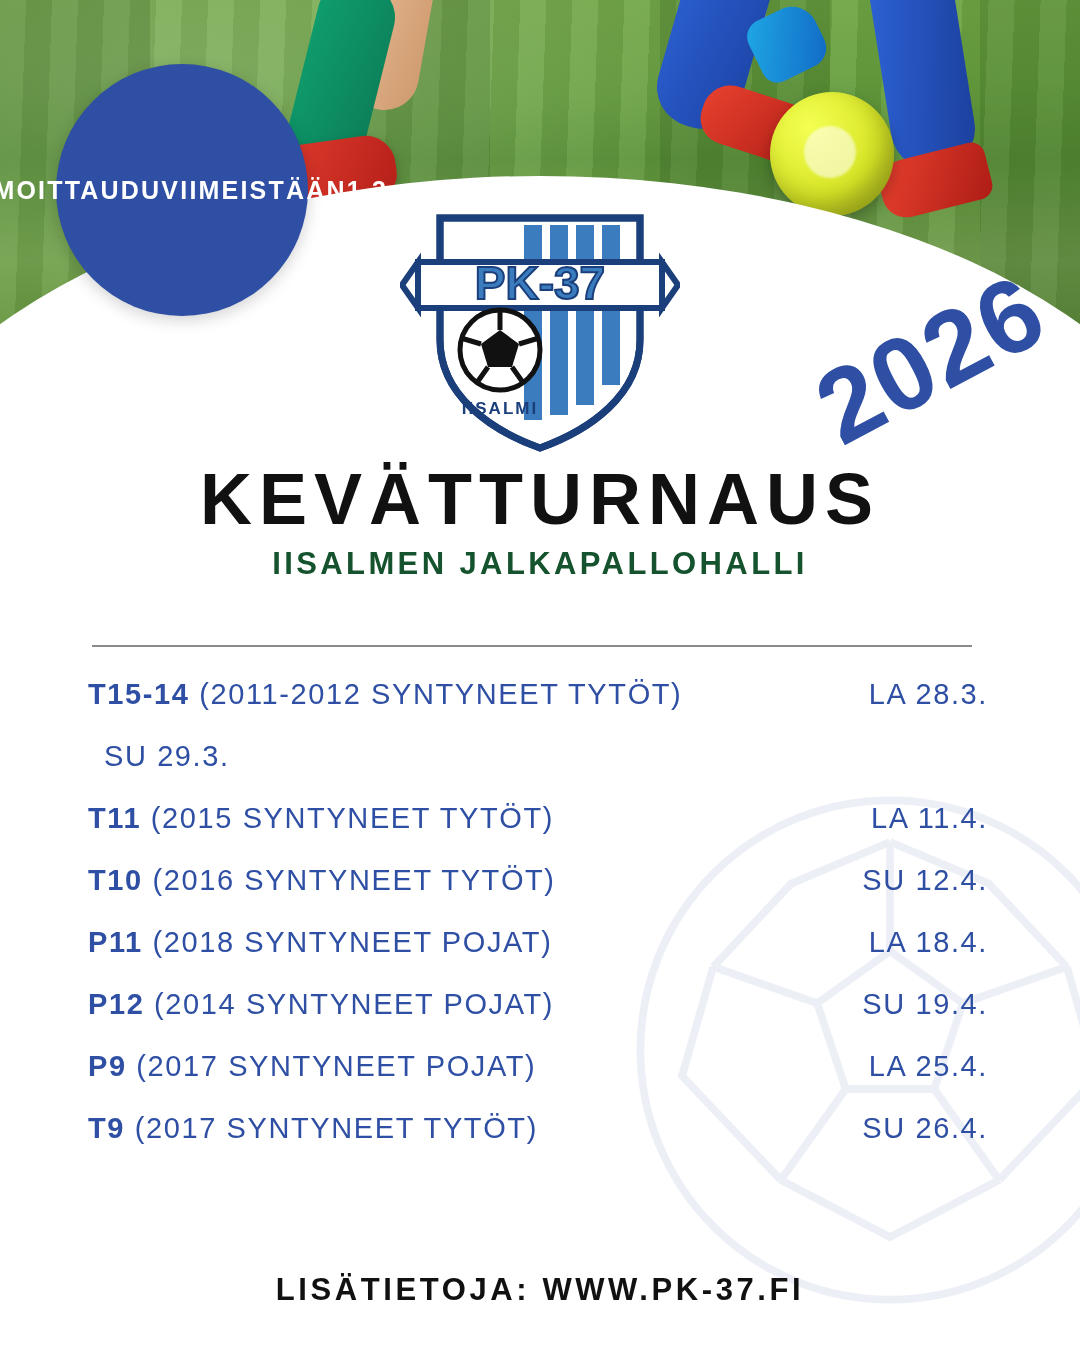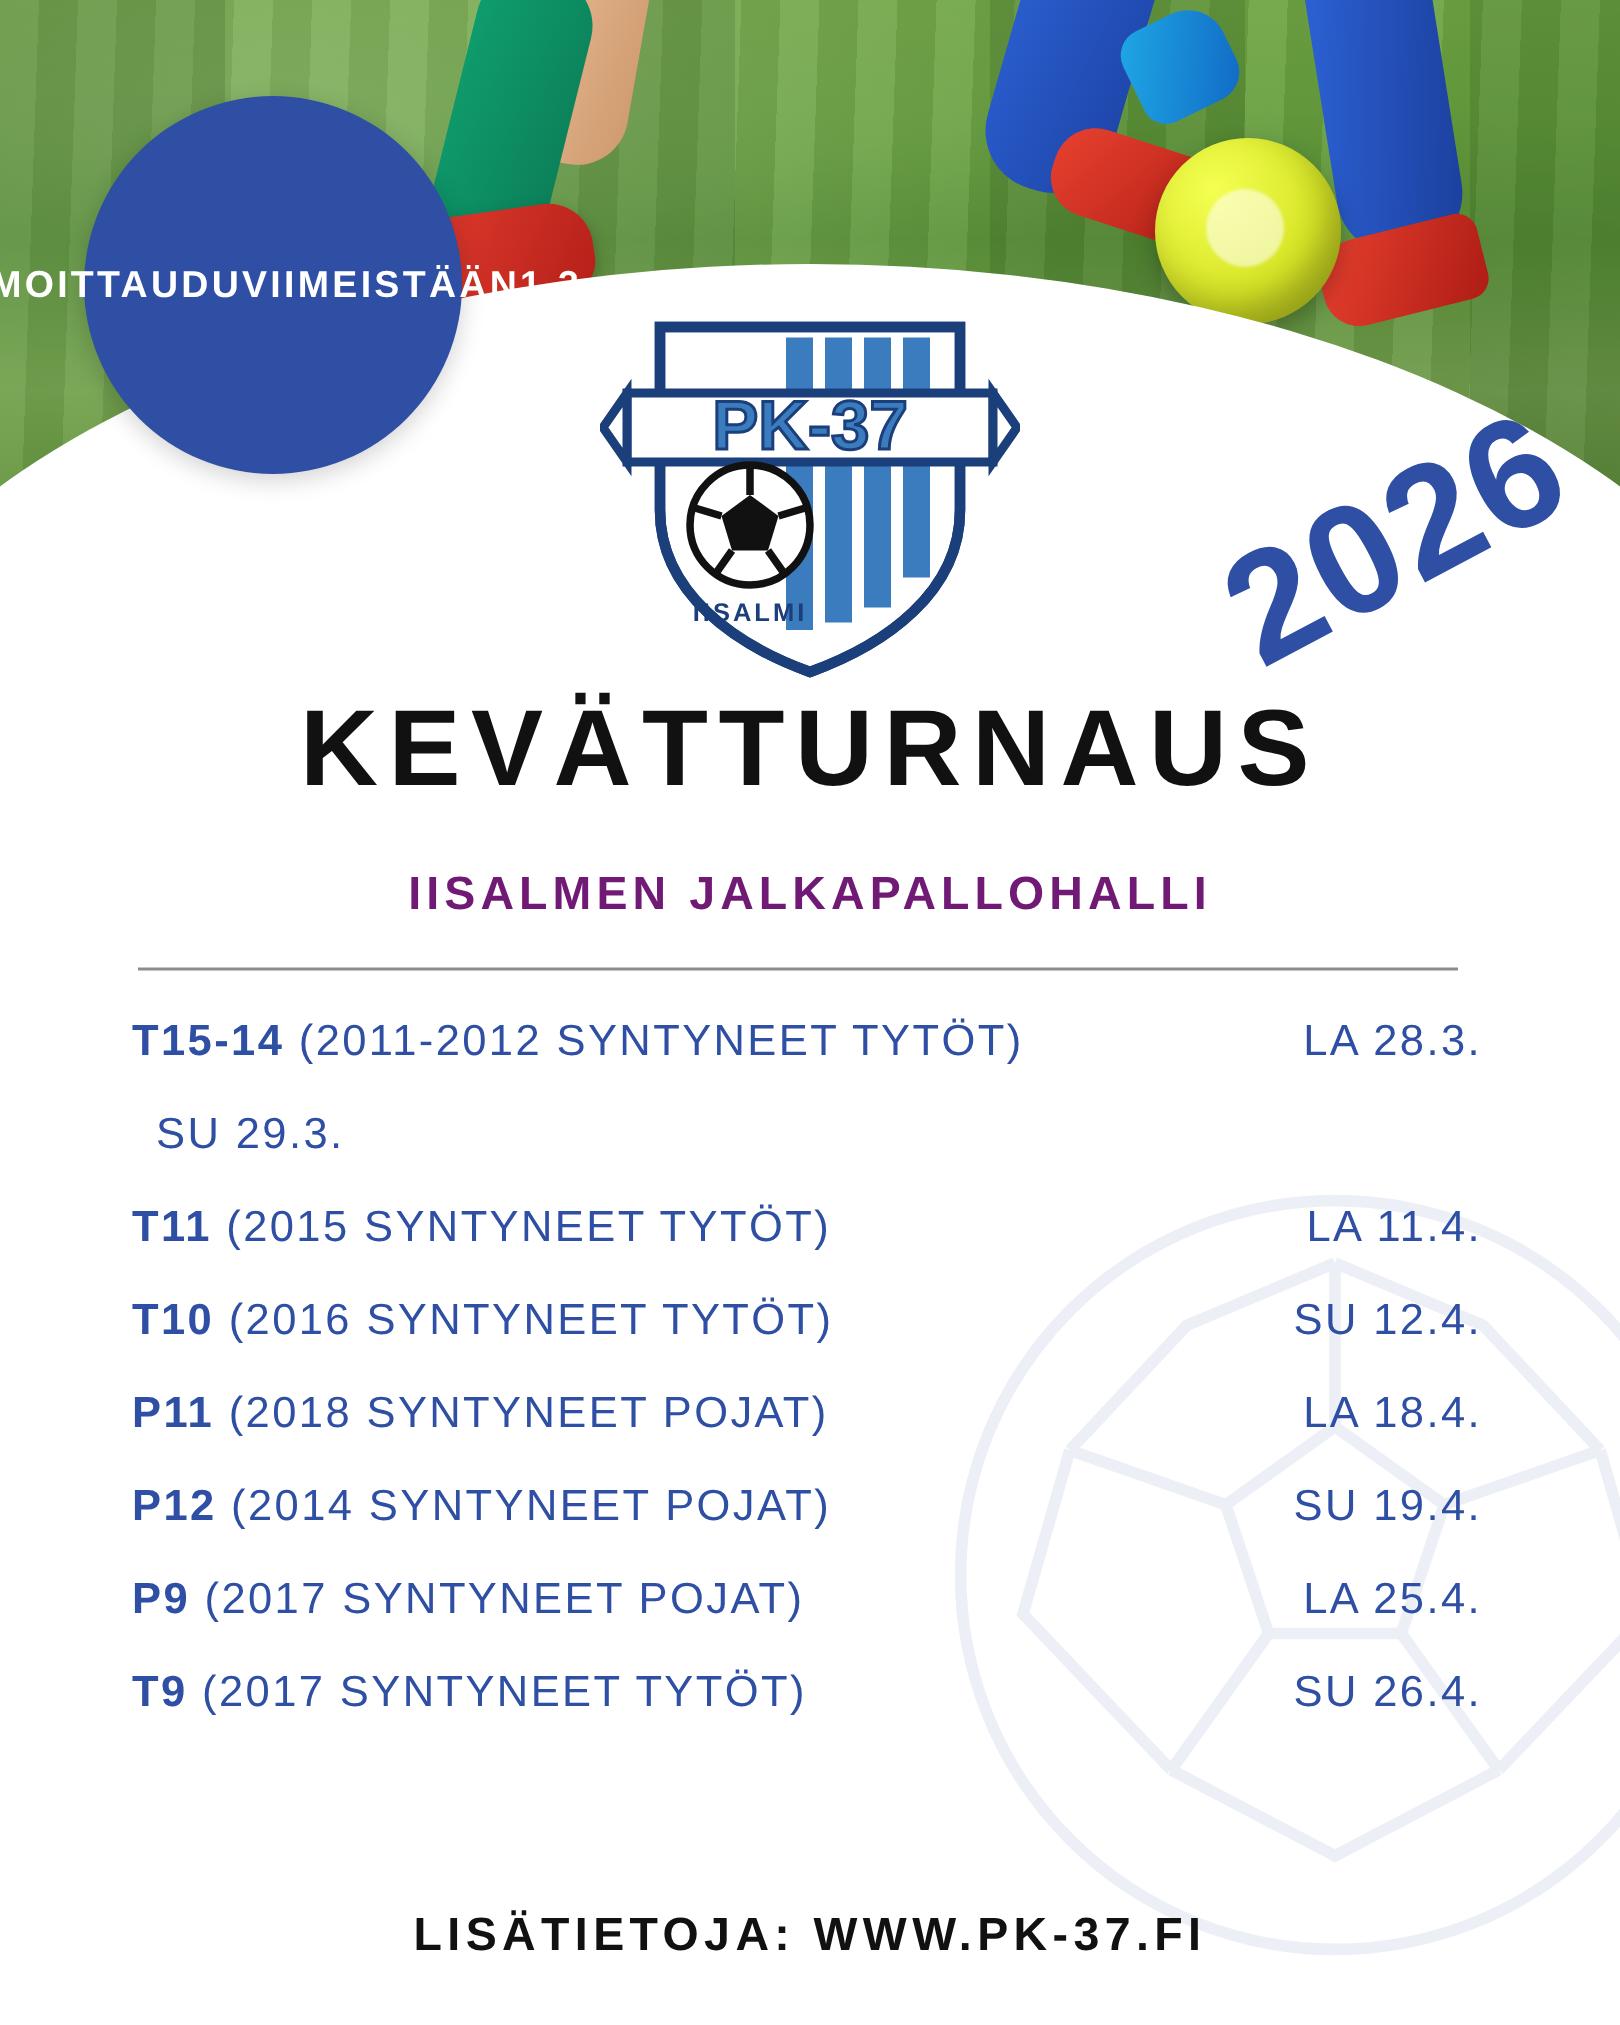--- a/index.html
+++ b/index.html
@@ -218,25 +218,25 @@
     left: 0; width: 1080px;
     text-align: center;
     z-index: 8;
     color: #111111;
     font-size: 72px;
     font-weight: 700;
     letter-spacing: 7px;
   }
   .subtitle {
     position: absolute;
-    top: 578px;
+    top: 546px;
     left: 0; width: 1080px;
     text-align: center;
     z-index: 8;
-    color: #701a75;
+    color: #14532d;
     font-size: 31px;
     font-weight: 700;
     letter-spacing: 3.4px;
   }
   .divider {
     position: absolute;
     top: 645px;
     left: 92px;
     width: 880px;
     height: 2px;

